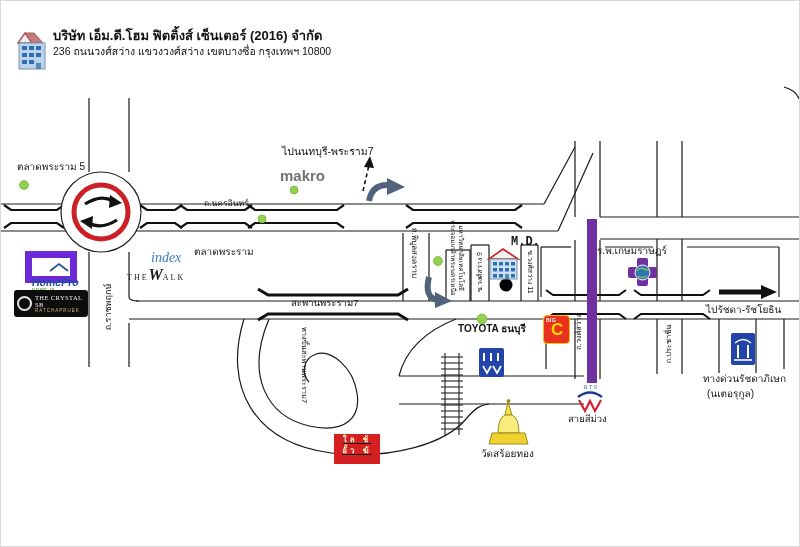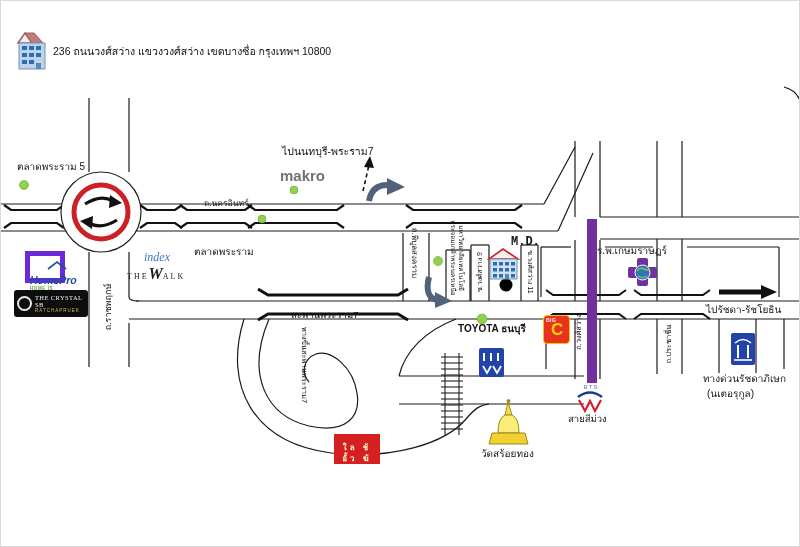--- a/index.html
+++ b/index.html
@@ -4,35 +4,35 @@
 <style>
   html,body{margin:0;padding:0;background:#e9e9e9;}
   .page{position:relative;width:800px;height:547px;background:#ffffff;overflow:hidden;
         font-family:"Liberation Sans","DejaVu Sans",sans-serif;color:#111;
         border:1px solid #d9d9d9;box-sizing:border-box;}
   .lbl{position:absolute;white-space:nowrap;font-size:10px;line-height:1.12;color:#111;}
   .hdr-title{position:absolute;left:52px;top:24px;font-size:13px;font-weight:bold;}
   .hdr-line{position:absolute;left:52px;font-size:10.5px;}
   svg.canvas{position:absolute;left:0;top:0;}
   .logo-box{position:absolute;box-sizing:border-box;}
-  .homepro{left:24px;top:250px;width:40px;height:32px;border:5px solid #6d28d9;background:#fff;text-align:left;}
+  .homepro{left:24px;top:250px;width:52px;height:32px;border:7px solid #6d28d9;background:#fff;text-align:left;}
   .homepro .hp-name{color:#1c4f9c;font-weight:bold;font-style:italic;font-size:10.5px;letter-spacing:0;}
   .homepro .hp-tag{color:#6aa33a;font-size:4.5px;letter-spacing:.6px;font-weight:bold;}
   .thewalk{left:126px;top:249px;width:72px;height:32px;text-align:left;}
-  .thewalk .tw-script{color:#3a79c4;font-family:"Liberation Serif","DejaVu Serif",serif;font-style:italic;font-size:12px;margin-left:17px;}
+  .thewalk .tw-script{color:#3a79c4;font-family:"Liberation Serif","DejaVu Serif",serif;font-style:italic;font-size:14px;margin-left:24px;}
   .thewalk .tw-main{color:#1b1b1b;font-family:"Liberation Serif","DejaVu Serif",serif;font-size:8px;letter-spacing:2px;}
   .thewalk .tw-main b{font-size:16px;font-style:italic;letter-spacing:0;}
   .crystal{left:13px;top:289px;width:74px;height:27px;background:#0d0d0d;border-radius:3px;display:flex;align-items:center;padding:2px 3px;}
   .crystal .cr-circle{width:11px;height:11px;border:2px solid #e8e8e8;border-radius:50%;flex:0 0 auto;margin-right:3px;}
   .crystal .cr-l1{color:#f2f2f2;font-family:"Liberation Serif","DejaVu Serif",serif;font-size:6.5px;letter-spacing:.4px;}
   .crystal .cr-l2{color:#d4b96a;font-size:4.5px;letter-spacing:1px;}
   .bigc{left:542px;top:314px;width:27px;height:29px;background:#e8321e;border:1px solid #f2c40f;border-radius:4px;}
   .bigc .bc-big{position:absolute;left:2px;top:1px;color:#fff;font-size:5px;font-weight:bold;letter-spacing:.5px;}
   .bigc .bc-c{position:absolute;left:7px;top:4px;color:#ffd400;font-size:17px;font-weight:bold;}
-  .redsign{left:333px;top:433px;width:46px;height:30px;background:#d42020;text-align:center;padding-top:8px;}
+  .redsign{left:333px;top:433px;width:46px;height:30px;background:#d42020;text-align:center;padding-top:0;text-decoration:underline;}
   .redsign div{color:#fff8d0;font-size:8px;font-weight:bold;letter-spacing:3px;line-height:1.4;}
   .makro{position:absolute;left:279px;top:166px;color:#737373;font-weight:bold;font-size:15px;letter-spacing:0;}
   .mdtext{position:absolute;left:510px;top:234px;font-size:12px;font-weight:bold;font-family:Liberation Mono, monospace;}
   .mrtlogo{left:573px;top:383px;width:34px;height:30px;text-align:center;}
   .mrtlogo .bts{color:#8b98a8;font-size:6px;font-weight:bold;letter-spacing:1px;line-height:1;}
 </style>
 </head>
 <body>
 
 <div class="page">
@@ -46,20 +46,21 @@
         <rect x="12" y="15" width="5" height="4"></rect>
         <rect x="19" y="15" width="5" height="4"></rect>
       <rect x="5" y="22" width="5" height="4"></rect>
         <rect x="12" y="22" width="5" height="4"></rect>
         <rect x="19" y="22" width="5" height="4"></rect>
       <rect x="5" y="29" width="5" height="4"></rect>
         <rect x="12" y="29" width="5" height="4"></rect>
         <rect x="19" y="32" width="5" height="6" fill="#5b87b4"></rect>
     </g>
   </svg>
+  <div class="hdr-title">บริษัท เอ็ม.ดี.โฮม ฟิตติ้งส์ เซ็นเตอร์ (2016) จำกัด</div>
   <div class="hdr-line" style="top:42px;">236 ถนนวงศ์สว่าง แขวงวงศ์สว่าง เขตบางซื่อ กรุงเทพฯ 10800</div>
 
   <svg class="canvas" width="800" height="547">
     <g stroke="#1a1a1a" stroke-width="1.2" fill="none">
 
       <path d="M0,203 H543"></path>
         <path d="M0,230 H557"></path>
       <path d="M543,203 L574,146"></path>
         <path d="M557,230 L592,152"></path>
 
@@ -248,21 +249,21 @@
       <circle cx="507.5" cy="400" r="1.5" fill="#9a8a1a"></circle>
     </g>
   </svg>
 
   <div class="lbl" style="left:16px;top:160px;">ตลาดพระราม 5</div>
   <div class="lbl" style="left:107px;top:306px;font-size:9px;transform:translate(-50%,-50%) rotate(-90deg);">ถ.ราชพฤกษ์</div>
   <div class="lbl" style="left:203px;top:198px;font-size:8.5px;">ถ.นครอินทร์</div>
   <div class="lbl" style="left:193px;top:245px;">ตลาดพระราม</div>
   <div class="makro">makro</div>
   <div class="lbl" style="left:281px;top:145px;font-size:10.5px;">ไปนนทบุรี-พระราม7</div>
-  <div class="lbl" style="left:290px;top:297px;font-size:9.5px;margin-top:12px;">สะพานพระราม7</div>
+  <div class="lbl" style="left:290px;top:297px;font-size:9.5px;">สะพานพระราม7</div>
   <div class="lbl" style="left:303px;top:364px;font-size:7.5px;transform:translate(-50%,-50%) rotate(90deg);">ทางขึ้นสะพานพระราม7</div>
   <div class="lbl" style="left:413px;top:252px;font-size:8px;transform:translate(-50%,-50%) rotate(90deg);">ถ.พิบูลสงคราม</div>
   <div style="position:absolute;left:456px;top:257px;transform:translate(-50%,-50%) rotate(90deg);font-size:6.5px;line-height:1.25;white-space:nowrap;text-align:center;">
     <div>มหาวิทยาลัยเทคโนโลยี</div>
     <div>พระจอมเกล้าพระนครเหนือ</div>
   </div>
   <div class="lbl" style="left:479px;top:271px;font-size:7px;transform:translate(-50%,-50%) rotate(-90deg);">ซ.วงศ์สว่าง 9</div>
   <div class="mdtext">M.D.</div>
   <div class="lbl" style="left:529px;top:271px;font-size:7px;transform:translate(-50%,-50%) rotate(90deg);">ซ.วงศ์สว่าง 11</div>
   <div class="lbl" style="left:457px;top:322px;font-weight:bold;">TOYOTA ธนบุรี</div>

